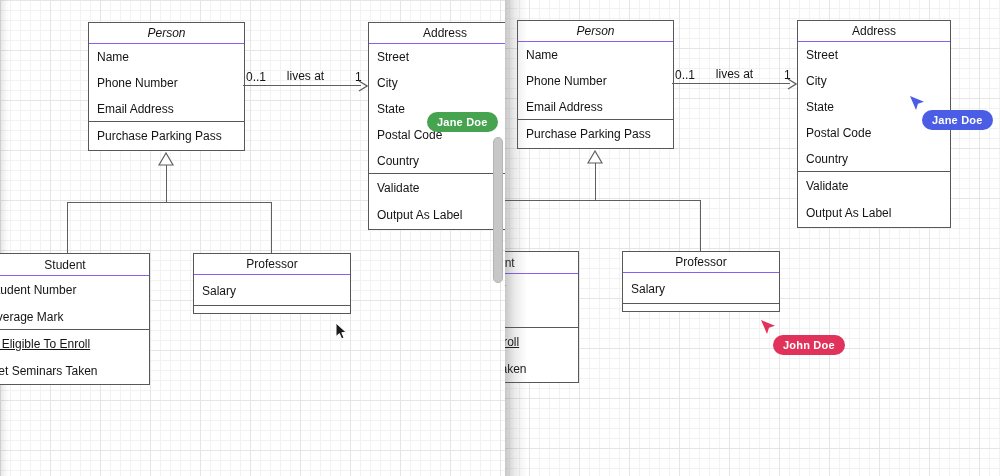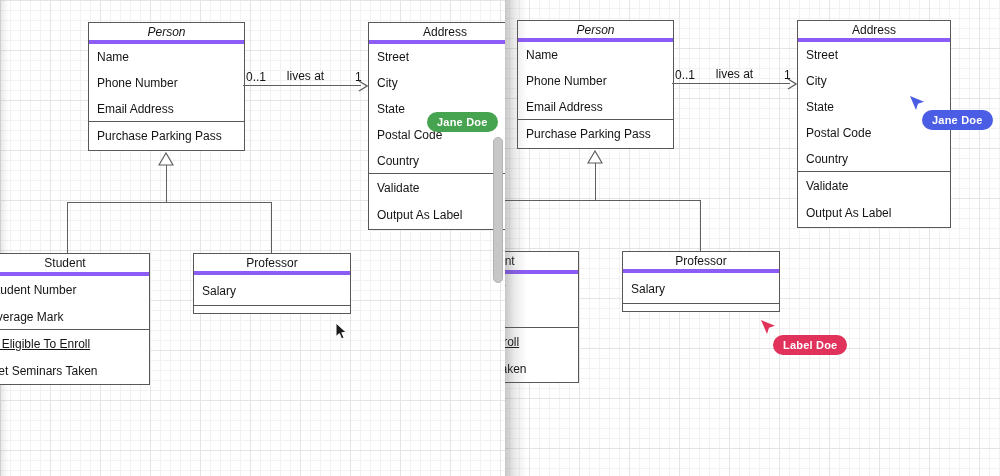--- a/index.html
+++ b/index.html
@@ -31,21 +31,21 @@
   }
   .shade{
     position:absolute;left:0;top:0;width:22px;height:100%;z-index:6;pointer-events:none;
     background:linear-gradient(to right,rgba(70,70,70,0.30),rgba(90,90,90,0.12) 45%,transparent);
   }
   
   .uml-class{
     position:absolute;background:#fff;border:1px solid #585858;
     color:#141414;font-size:12px;box-sizing:content-box;z-index:2;
   }
-  .uml-title{display:flex;align-items:center;justify-content:center;border-bottom:4px solid #8b5cf6;box-sizing:border-box;}
+  .uml-title{display:flex;align-items:center;justify-content:center;border-bottom:1px solid #8b5cf6;box-sizing:border-box;}
   .uml-title.italic{font-style:italic;}
   .uml-section{box-sizing:border-box;border-bottom:1px solid #585858;}
   .uml-section:last-child{border-bottom:none;}
   .uml-row{display:flex;align-items:center;padding-left:8px;white-space:nowrap;box-sizing:border-box;}
   
   .h-line,.v-line{position:absolute;background:#5f5f5f;z-index:2;}
   .h-line{height:1px;}
   .v-line{width:1px;}
   .edge-label{position:absolute;font-size:12px;line-height:14px;color:#141414;white-space:nowrap;z-index:3;text-align:right;}
   .edge-label.center{transform:translateX(-50%);}
@@ -267,16 +267,16 @@
     <path d="M1 1 L15 6.8 L9 8.8 L7 15 Z" fill="#4a5de4"></path>
   </svg>
   <div class="badge" style="left: 922px; top: 110px; background: rgb(74, 93, 228);">
     <span>Jane Doe</span>
   </div>
 
   <svg class="cursor" style="left:760px;top:319px" width="16" height="16" viewBox="0 0 16 16">
     <path d="M1 1 L15 6.8 L9 8.8 L7 15 Z" fill="#e0325a"></path>
   </svg>
   <div class="badge" style="left: 773px; top: 335px; background: rgb(224, 50, 90);">
-    <span>Label Doe</span>
+    <span>John Doe</span>
   </div>
 
 </div>
 
 </body></html>

